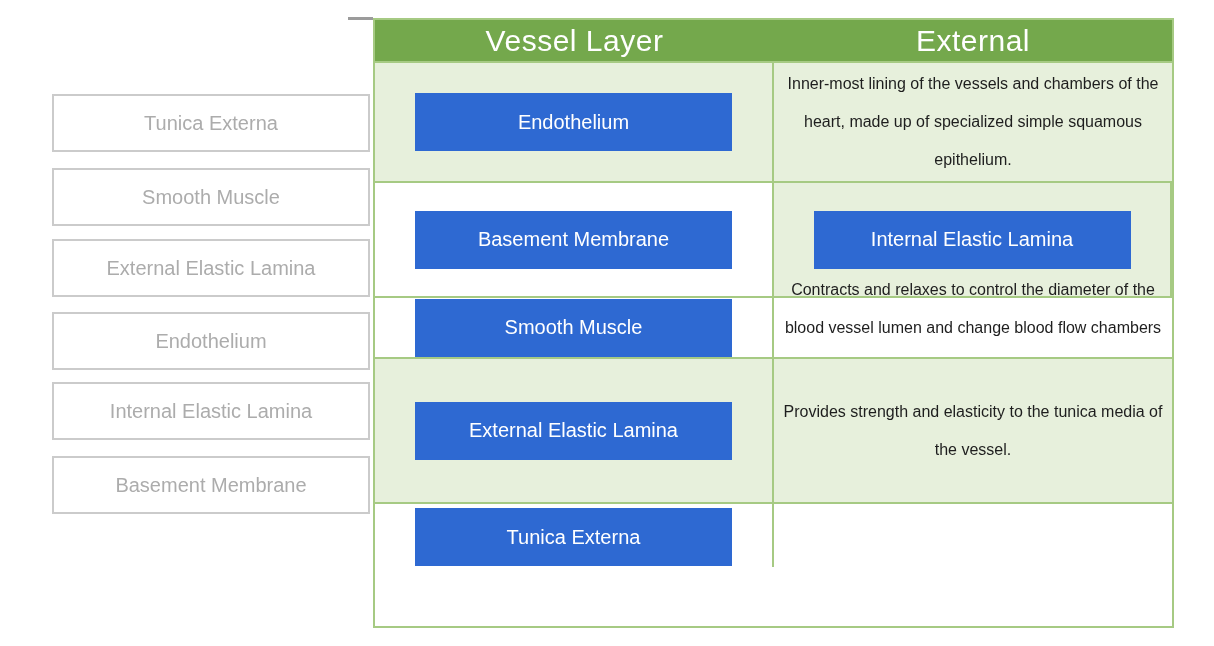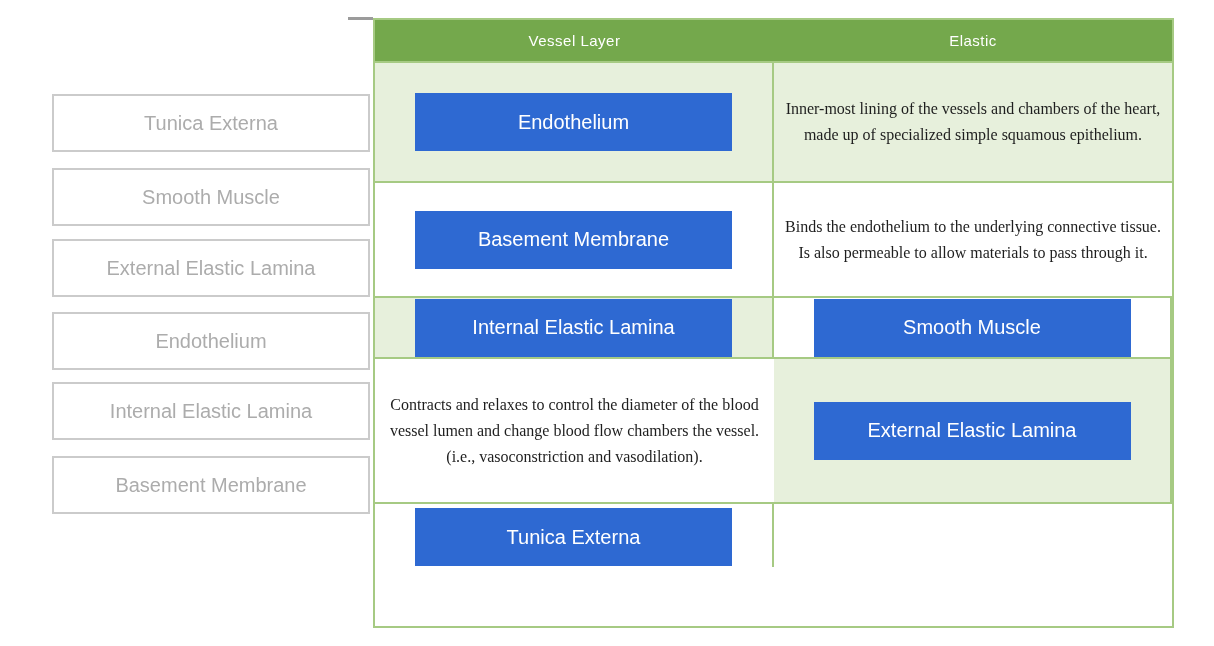--- a/index.html
+++ b/index.html
@@ -55,21 +55,21 @@
     grid-template-rows: 43px 120px 115px 61px 145px 63px auto;
     background: #ffffff;
   }
   .cell { box-sizing: border-box; }
   .rowline { border-bottom: 2px solid #A6CA83; }
   .colline { border-right: 2px solid #A6CA83; }
 
   .head {
     background: #74A84C;
     color: #ffffff;
-    font-size: 15px;
+    font-size: 30px;
     display: flex;
     align-items: center;
     justify-content: center;
     letter-spacing: 0.5px;
   }
   .shade { background: #E7F0DC; }
 
   .vcell {
     display: flex;
     align-items: center;
@@ -95,23 +95,23 @@
   }
 
   .fcell {
     display: flex;
     align-items: center;
     justify-content: center;
     text-align: center;
     padding: 0 8px;
   }
   .ftext {
-    font-family: Liberation Serif, serif;
+    font-family: Liberation Sans, sans-serif;
     font-size: 16px;
-    line-height: 26px;
+    line-height: 38px;
     color: #1E1E1E;
     width: 100%;
   }
 </style>
 </head>
 <body>
 
 <div class="stage">
 
   <div class="top-dash"></div>
@@ -121,49 +121,49 @@
     <div class="tile t2">Smooth Muscle</div>
     <div class="tile t3">External Elastic Lamina</div>
     <div class="tile t4">Endothelium</div>
     <div class="tile t5">Internal Elastic Lamina</div>
     <div class="tile t6">Basement Membrane</div>
   </div>
 
   <div class="vessel-table">
 
     <div class="cell head rowline">Vessel Layer</div>
-    <div class="cell head rowline">Elastic</div>
+    <div class="cell head rowline">External</div>
 
     <div class="cell vcell shade rowline colline">
       <div class="chip">Endothelium</div>
     </div>
     <div class="cell fcell shade rowline">
       <div class="ftext">Inner-most lining of the vessels and chambers of the heart, made up of specialized simple squamous epithelium.</div>
     </div>
 
     <div class="cell vcell rowline colline">
       <div class="chip">Basement Membrane</div>
-    </div>
-    <div class="cell fcell rowline">
-      <div class="ftext">Binds the endothelium to the underlying connective tissue. Is also permeable to allow materials to pass through it.</div>
     </div>
 
     <div class="cell vcell shade rowline colline">
       <div class="chip">Internal Elastic Lamina</div>
     </div>
 
     <div class="cell vcell rowline colline">
       <div class="chip">Smooth Muscle</div>
     </div>
     <div class="cell fcell rowline">
       <div class="ftext">Contracts and relaxes to control the diameter of the blood vessel lumen and change blood flow chambers the vessel. (i.e., vasoconstriction and vasodilation).</div>
     </div>
 
     <div class="cell vcell shade rowline colline">
       <div class="chip">External Elastic Lamina</div>
     </div>
+    <div class="cell fcell shade rowline">
+      <div class="ftext">Provides strength and elasticity to the tunica media of the vessel.</div>
+    </div>
 
     <div class="cell vcell last colline">
       <div class="chip">Tunica Externa</div>
     </div>
 
   </div>
 </div>
 
 </body></html>

